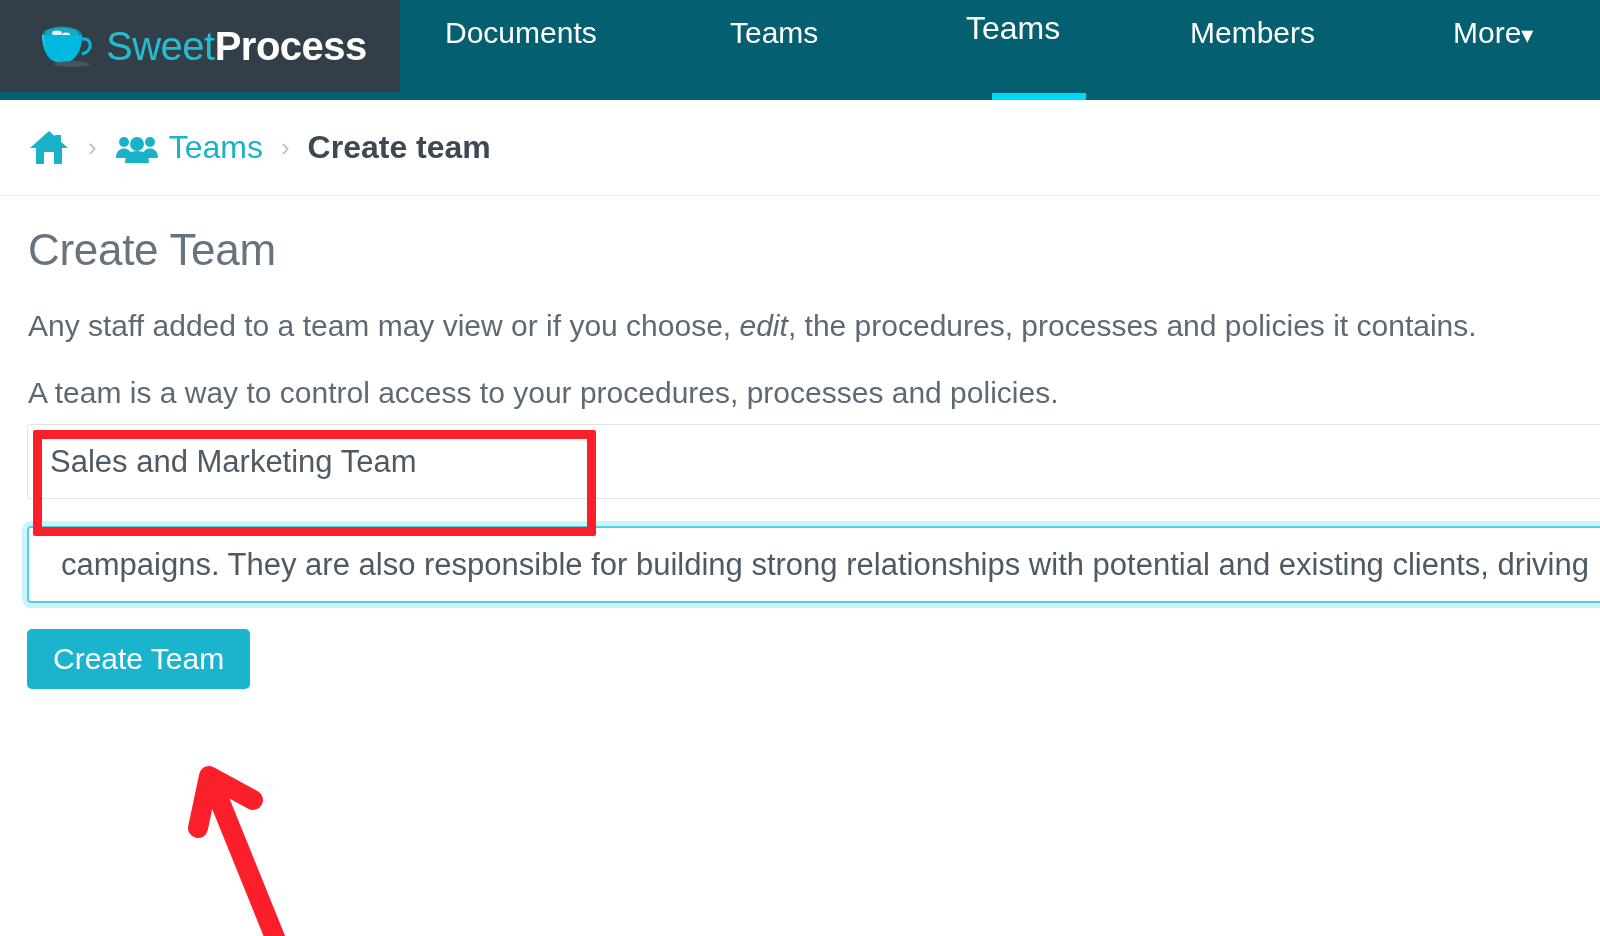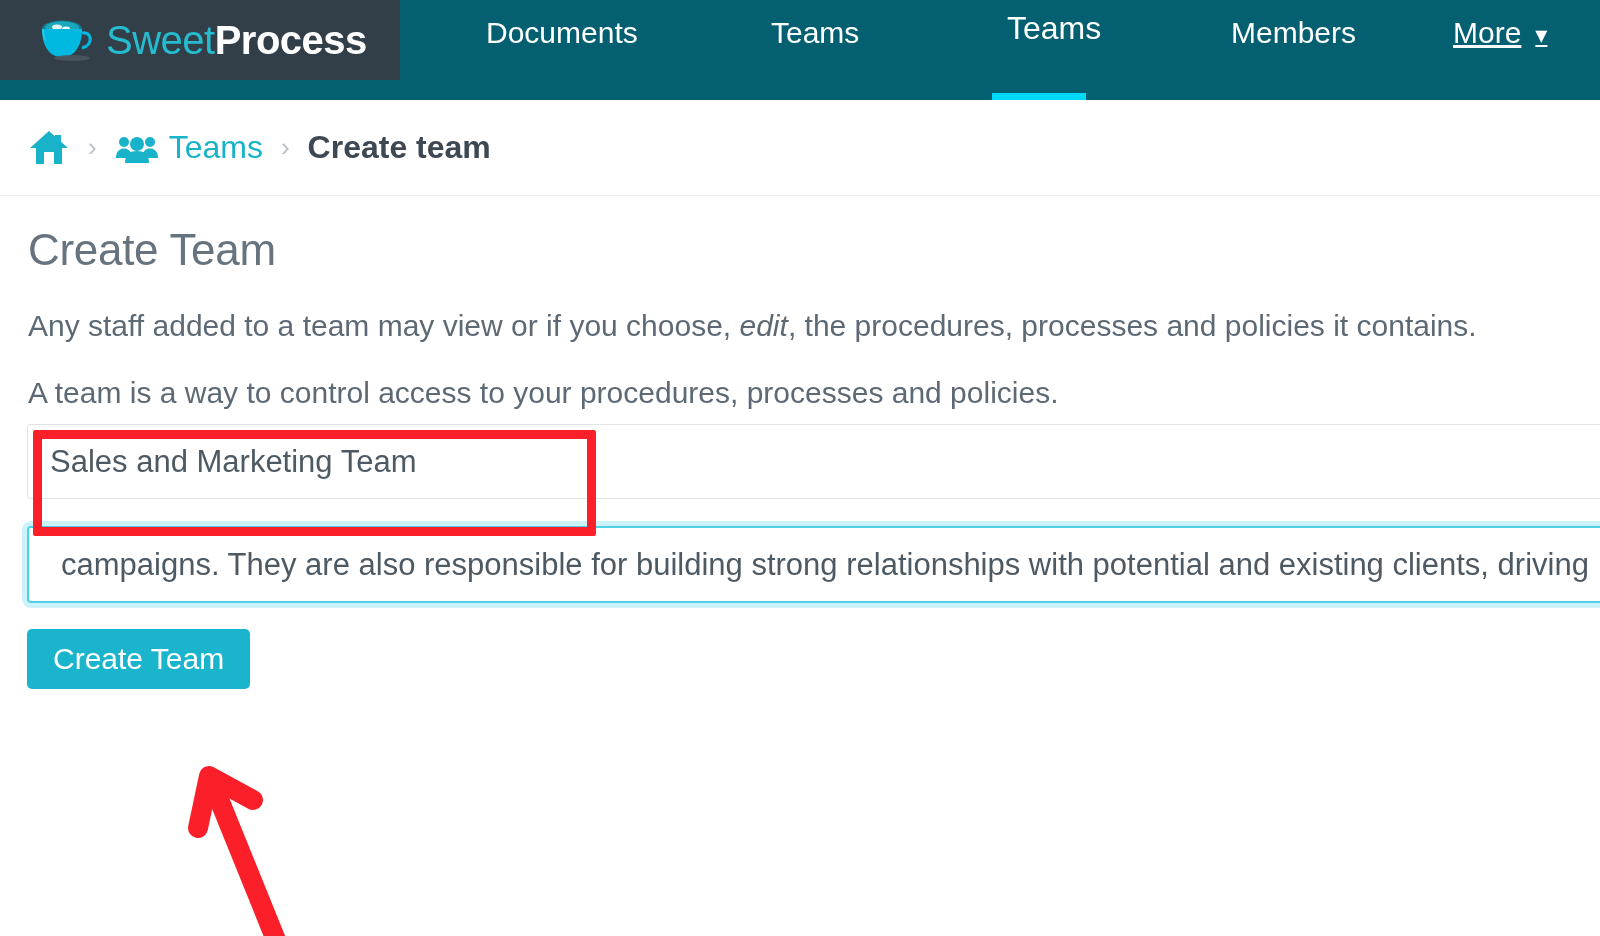--- a/index.html
+++ b/index.html
@@ -22,21 +22,21 @@
     position: relative;
     height: 100px;
     width: 1600px;
     background: #046070;
     display: flex;
     align-items: stretch;
   }
 
   .brand {
     width: 400px;
-    height: 80px;
+    height: 92px;
     background: #333f48;
     display: flex;
     align-items: center;
     padding-left: 36px;
     flex: 0 0 400px;
   }
 
   .brand-logo-icon {
     width: 62px;
     height: 46px;
@@ -63,45 +63,43 @@
   }
 
   .navitem {
     color: #ffffff;
     font-size: 30px;
     font-weight: 400;
     white-space: nowrap;
     position: absolute;
     top: 16px;
     cursor: pointer;
-    margin-left: 41px;
   }
   .navitem.active {
     font-size: 32px;
     top: 10px;
   }
 
   .nav-underline {
     position: absolute;
     background: #00d9f5;
     height: 7px;
     bottom: 0px;
   }
 
   .navitem-more-wrap {
     position: absolute;
     top: 16px;
     display: flex;
     align-items: center;
-    gap: 14px;
+    gap: 0;
     color: #ffffff;
     font-size: 30px;
     white-space: nowrap;
     cursor: pointer;
-    text-decoration: underline;
   }
   .chev-down {
     display: inline-block;
     font-size: 24px;
     line-height: 1;
     transform: translateY(2px);
   }
 
   
   .breadcrumb {

